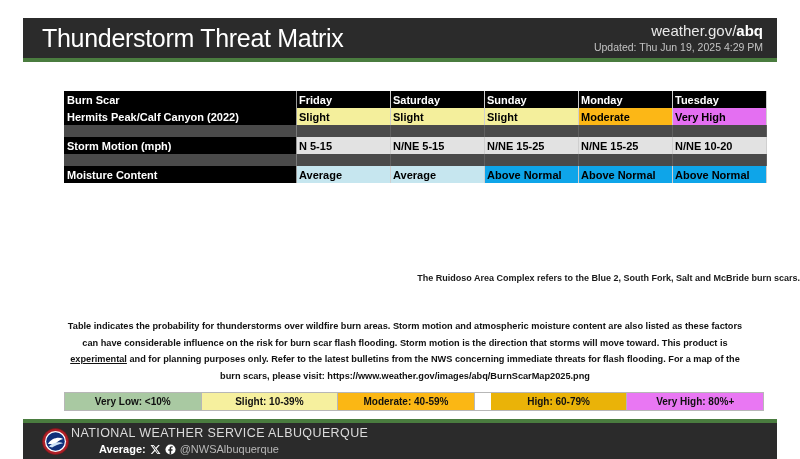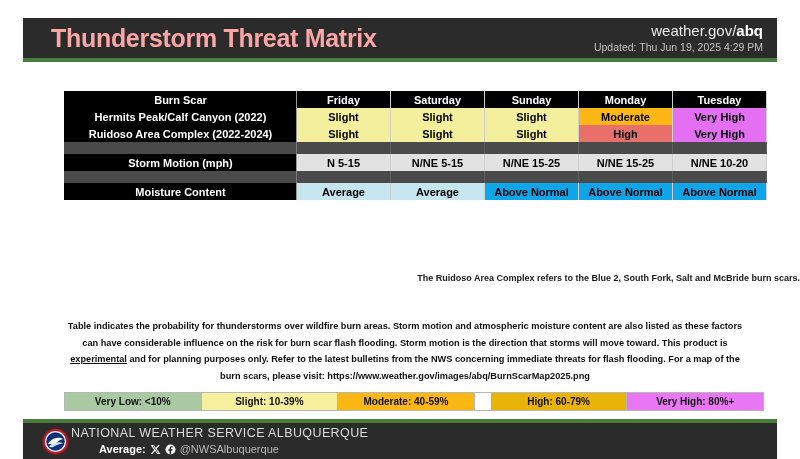--- a/index.html
+++ b/index.html
@@ -25,24 +25,24 @@
     height: 44px;
     background: #2b2b2b;
     border-bottom: 4px solid #4a7c3f;
     box-sizing: border-box;
     display: flex;
     align-items: center;
     justify-content: space-between;
   }
   .header-title {
     font-size: 25px;
-    font-weight: bold;
-    color: #fca5a5;
+    font-weight: normal;
+    color: #ffffff;
     letter-spacing: -0.3px;
-    padding-left: 28px;
+    padding-left: 19px;
     white-space: nowrap;
   }
   .header-right {
     padding-right: 14px;
     text-align: right;
     line-height: 1.25;
   }
   .hr-site {
     font-size: 15px;
     color: #e9e9e9;
@@ -62,21 +62,21 @@
     top: 91px;
     width: 702px;
     border-collapse: collapse;
     table-layout: fixed;
   }
   .matrix td {
     height: 17px;
     padding: 0 2px;
     font-size: 11px;
     font-weight: bold;
-    text-align: center;
+    text-align: left;
     vertical-align: middle;
     border-left: 1px solid #cfcfcf;
     border-right: 1px solid #cfcfcf;
     white-space: nowrap;
     overflow: hidden;
   }
   .lbl {
     background: #000000;
     color: #ffffff;
     border-left: 1px solid #000 !important;
@@ -236,28 +236,20 @@
 
     <tr>
       <td class="lbl">Hermits Peak/Calf Canyon (2022)</td>
       <td class="c-slight">Slight</td>
       <td class="c-slight">Slight</td>
       <td class="c-slight">Slight</td>
       <td class="c-moderate">Moderate</td>
       <td class="c-veryhigh">Very High</td>
     </tr>
 
-    <tr>
-      <td class="lbl">Ruidoso Area Complex (2022-2024)</td>
-      <td class="c-slight">Slight</td>
-      <td class="c-slight">Slight</td>
-      <td class="c-slight">Slight</td>
-      <td class="c-high">High</td>
-      <td class="c-veryhigh">Very High</td>
-    </tr>
 
     <tr class="spacer">
       <td class="lbl"></td>
       <td></td>
       <td></td>
       <td></td>
       <td></td>
       <td></td>
     </tr>
 

